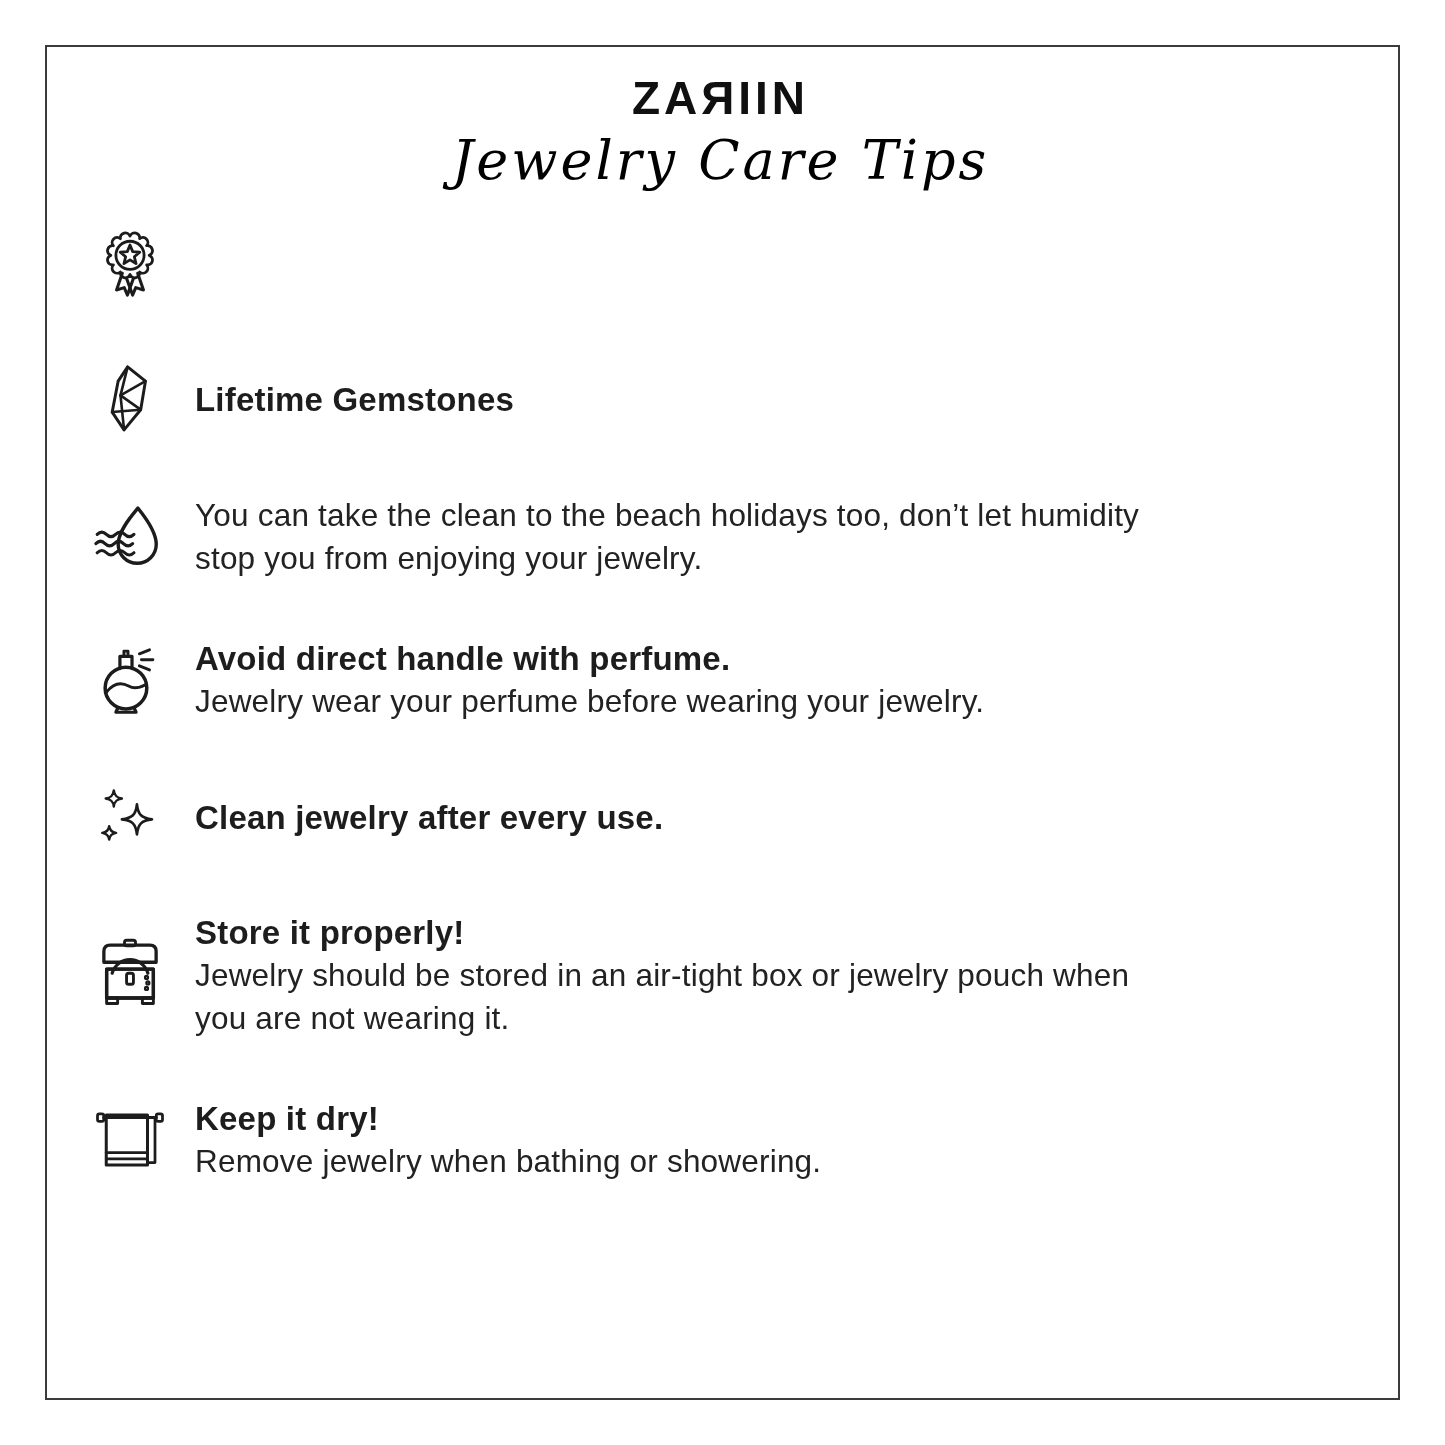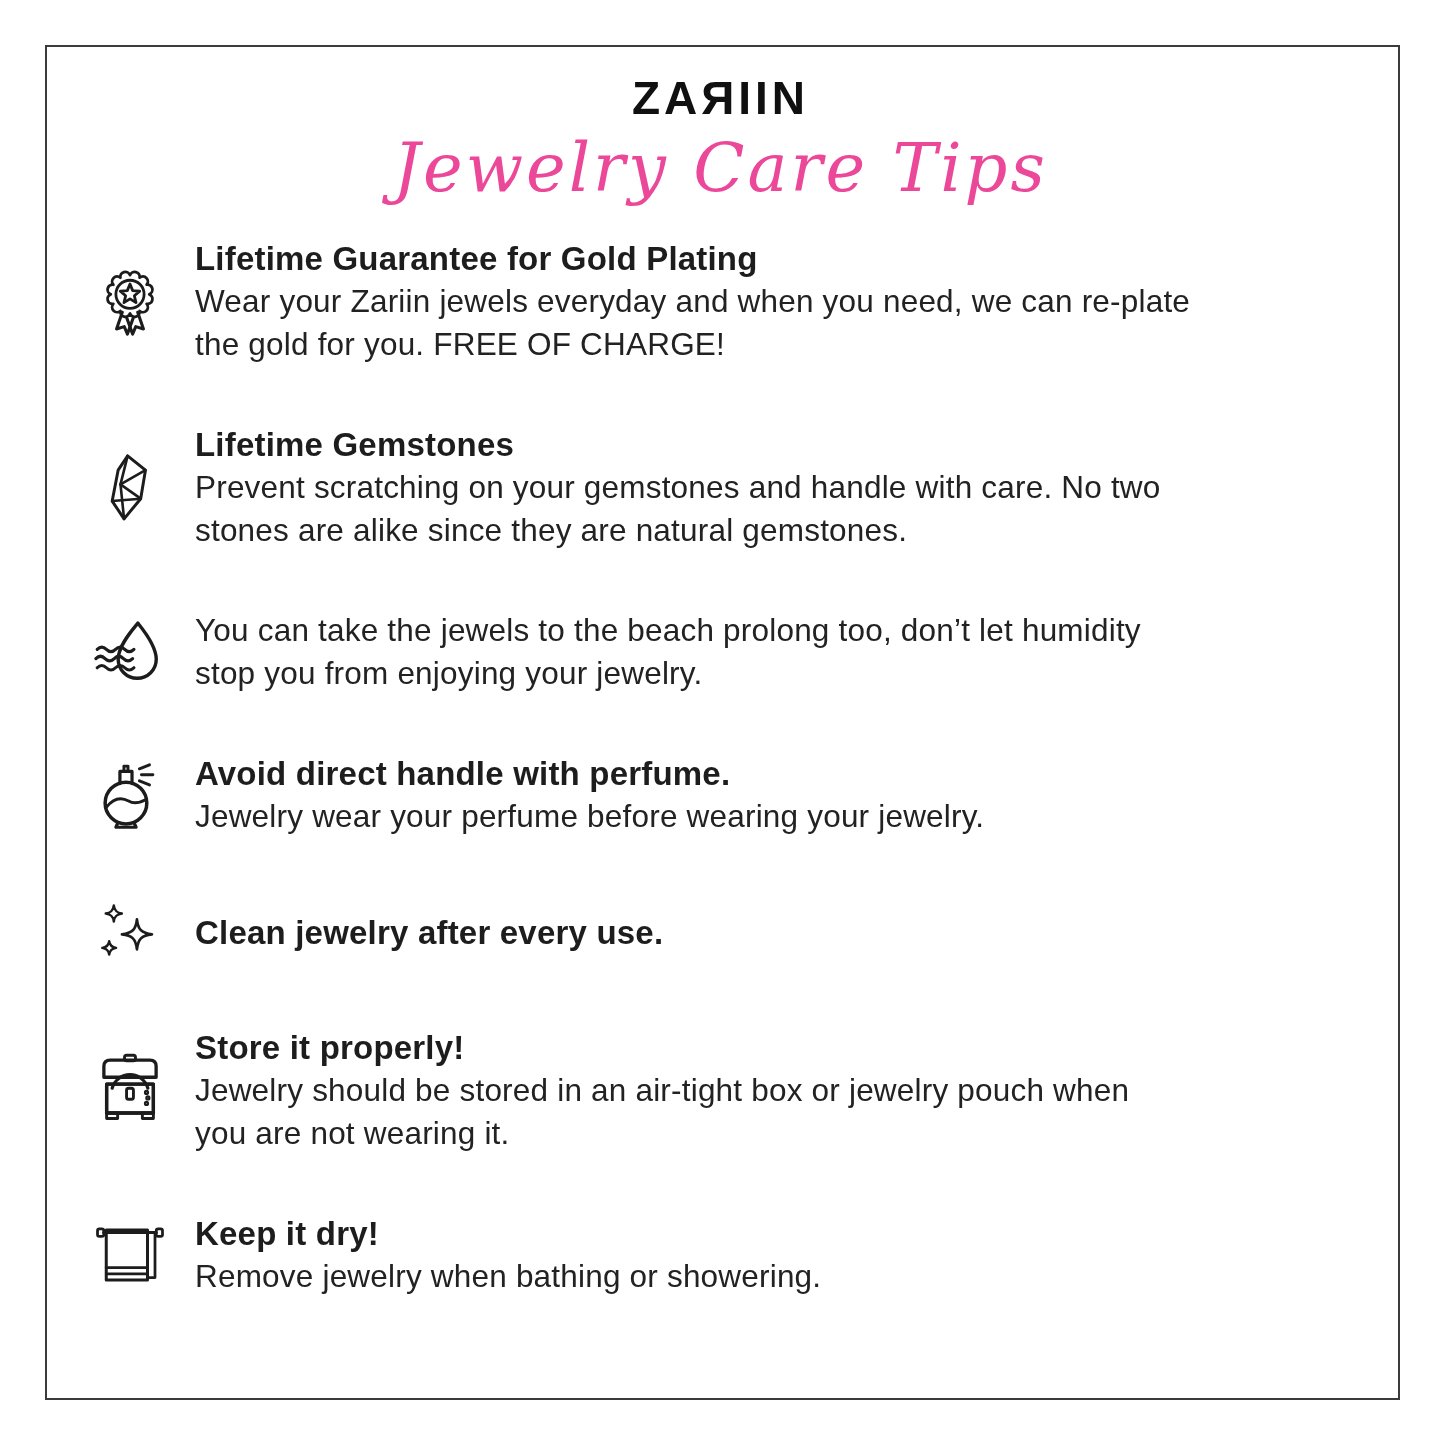--- a/index.html
+++ b/index.html
@@ -5,21 +5,21 @@
   html,body { margin:0; padding:0; background:#ffffff; }
   body { width:1445px; height:1445px; position:relative;
          font-family:"Liberation Sans", sans-serif; color:#1d1d1d; }
   .frame { position:absolute; left:45px; top:45px; width:1355px; height:1355px;
            border:2px solid #3b3b3b; box-sizing:border-box; background:#fff;
            padding:24px 18px 0 14px; overflow:hidden; }
   .header { text-align:center; }
   .logo { font-size:46px; font-weight:700; letter-spacing:4px; color:#101010;
           font-family:"Liberation Sans", sans-serif; }
   .subtitle { margin-top:4px; font-family:"DejaVu Serif", serif; font-style:italic;
-              font-size:67px; letter-spacing:3px; color:#ec4899; }
+              font-size:54px; letter-spacing:3px; color:#000000; }
   .sections { margin-top:30px; display:flex; flex-direction:column; gap:57px; }
   .row { display:flex; align-items:center; }
   .icon-cell { flex:0 0 118px; margin-left:10px; display:flex; justify-content:center; align-items:center; }
   .text-cell { margin-left:6px; max-width:1205px; }
   .tip-title { font-weight:700; font-size:33px; line-height:43px; letter-spacing:0.2px; }
   .tip-body  { font-size:31.5px; line-height:43px; letter-spacing:0.2px; white-space:pre-line; color:#222; }
   svg { display:block; }
   svg * { fill:none; stroke:#1c1c1c; stroke-linecap:round; stroke-linejoin:round; }
 </style>
 </head>
@@ -37,55 +37,48 @@
     <div class="row">
       <div class="icon-cell">
         <svg width="82" height="82" viewBox="0 0 64 64">
           <path stroke-width="2.2" d="M47 26 A3.9 3.9 0 0 1 45 33.5 A3.9 3.9 0 0 1 39.5 39 A3.9 3.9 0 0 1 32 41 A3.9 3.9 0 0 1 24.5 39 A3.9 3.9 0 0 1 19 33.5 A3.9 3.9 0 0 1 17 26 A3.9 3.9 0 0 1 19 18.5 A3.9 3.9 0 0 1 24.5 13 A3.9 3.9 0 0 1 32 11 A3.9 3.9 0 0 1 39.5 13 A3.9 3.9 0 0 1 45 18.5 A3.9 3.9 0 0 1 47 26 Z"></path>
           <circle stroke-width="2.2" cx="32" cy="26" r="11"></circle>
           <path stroke-width="2.2" d="M32 18 L34.1 23.1 39.6 23.5 35.4 27.1 36.7 32.5 32 29.6 27.3 32.5 28.6 27.1 24.4 23.5 29.9 23.1 Z"></path>
           <path stroke-width="2.4" d="M26 40 L21.5 53 27.5 51.2 30 57 34.5 44.5"></path>
           <path stroke-width="2.4" d="M38 40 L42.5 53 36.5 51.2 34 57 29.5 44.5"></path>
         </svg>
       </div>
-      <div class="text-cell">
-        <div class="tip-title">Lifetime Guarantee for Gold Plating</div>
-        <div class="tip-body">Wear your Zariin jewels everyday and when you need, we can re-plate
-the gold for you. FREE OF CHARGE!</div>
-      </div>
     </div>
 
     <div class="row">
       <div class="icon-cell">
         <svg width="76" height="76" viewBox="0 0 64 64">
           <path stroke-width="2.5" d="M30 5 L45 17 41 41 27 58 17 43 22 17 Z"></path>
           <path stroke-width="2.2" d="M30 5 L24 29 27 58"></path>
           <path stroke-width="2.2" d="M45 17 L24 29"></path>
           <path stroke-width="2.2" d="M24 29 L41 41"></path>
           <path stroke-width="2.2" d="M17 43 L41 41"></path>
         </svg>
       </div>
       <div class="text-cell">
         <div class="tip-title">Lifetime Gemstones</div>
-        <div class="tip-body">Prevent scratching on your gemstones and handle with care. No two
-stones are alike since they are natural gemstones.</div>
       </div>
     </div>
 
     <div class="row">
       <div class="icon-cell">
         <svg width="84" height="84" viewBox="0 0 64 64">
           <path stroke-width="2.6" d="M38 10 C42 15 52 27 52 37.5 A14.5 14.5 0 0 1 23 37.5 C23 27 34 15 38 10 Z"></path>
           <path stroke-width="2.4" d="M7 30 q3.5 -3.5 7 0 t7 0 t7 0 t7 0"></path>
           <path stroke-width="2.4" d="M6 37 q3.5 -3.5 7 0 t7 0 t7 0 t7 0"></path>
           <path stroke-width="2.4" d="M7 44 q3.5 -3.5 7 0 t7 0 t7 0 t7 0"></path>
         </svg>
       </div>
       <div class="text-cell">
-        <div class="tip-body">You can take the jewels to the beach prolong too, don’t let humidity
+        <div class="tip-body">You can take the clean to the beach holidays too, don’t let humidity
 stop you from enjoying your jewelry.</div>
       </div>
     </div>
 
     <div class="row">
       <div class="icon-cell">
         <svg width="86" height="86" viewBox="0 0 64 64">
           <circle stroke-width="2.6" cx="29" cy="38" r="15.5"></circle>
           <path stroke-width="2.4" d="M23 52.5 L21.5 56 36.5 56 35 52.5"></path>
           <path stroke-width="2.4" d="M24.5 23.5 L24.5 14.5 33.5 14.5 33.5 23.5"></path>

